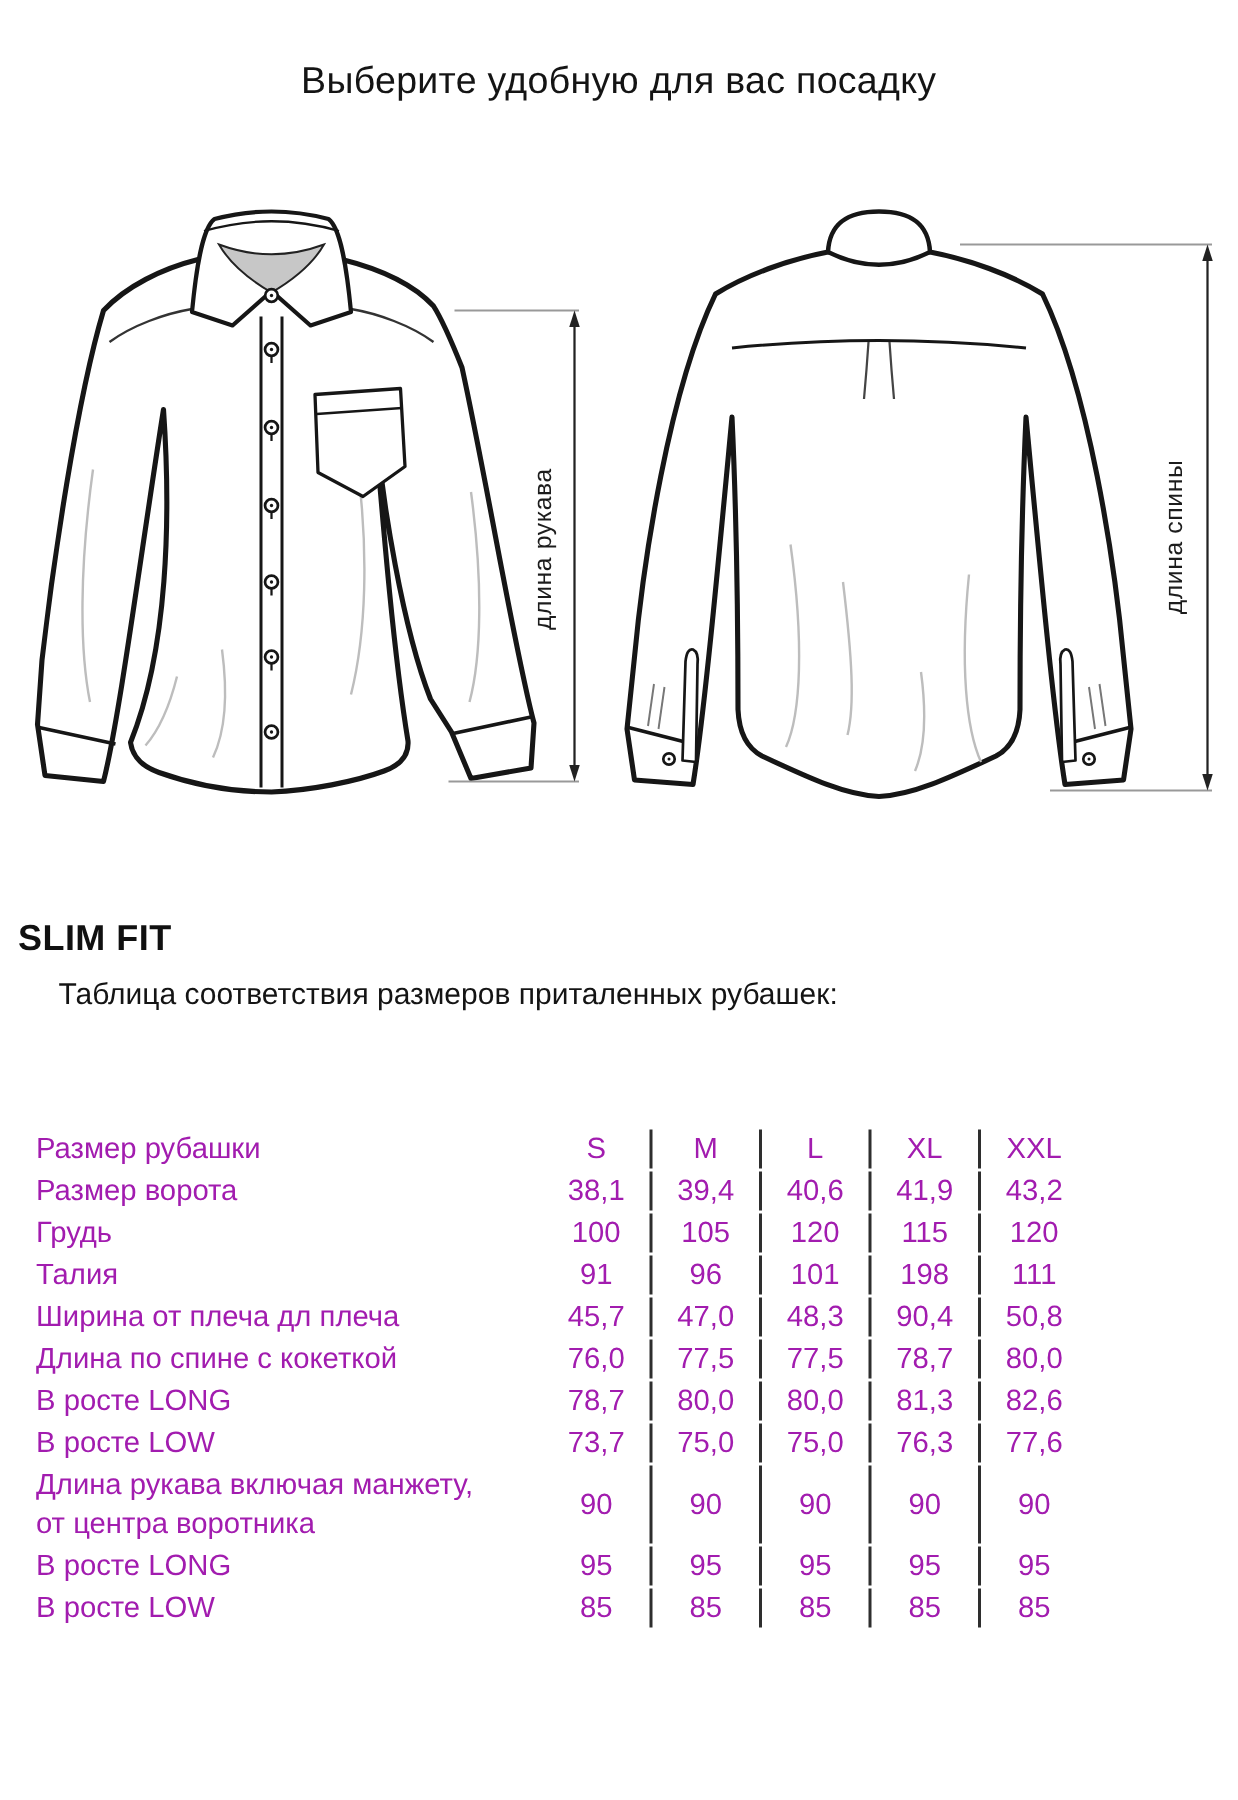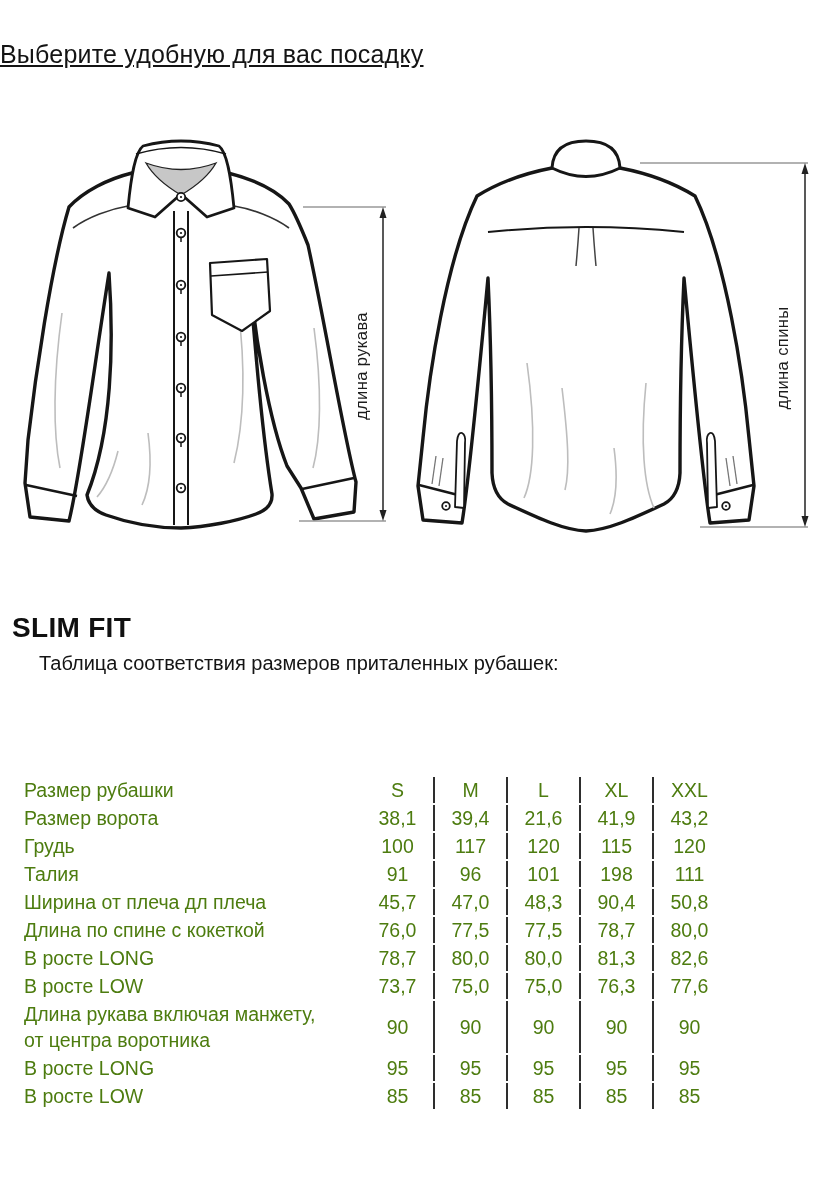--- a/index.html
+++ b/index.html
@@ -1,45 +1,45 @@
 <!DOCTYPE html>
 <html><head>
 <meta charset="utf-8">
 <style>
   html,body{margin:0;padding:0;background:#ffffff;}
   .page{
     position:relative;width:825px;height:1200px;background:#fff;overflow:hidden;
     font-family:"Liberation Sans","DejaVu Sans",sans-serif;color:#1a1a1a;
   }
   .page-title{
-    position:absolute;top:40px;left:0;width:825px;
-    font-size:25px;font-weight:400;letter-spacing:0.2px;color:#141414;text-decoration:underline;
+    position:absolute;top:40px;left:0;width:825px;text-align:center;
+    font-size:25px;font-weight:400;letter-spacing:0.2px;color:#141414;
   }
   .figure{position:absolute;top:0;left:0;width:825px;height:600px;}
   .figure svg{position:absolute;}
   .svg-front{left:22px;top:133px;}
   .svg-back{left:402px;top:138px;}
   .svg-arrow-left{left:283px;top:195px;}
   .svg-arrow-right{left:638px;top:150px;}
   .arrow-label{
     font-family:"Liberation Sans","DejaVu Sans",sans-serif;
     font-size:16.5px;fill:#1c1c1c;letter-spacing:0.4px;
   }
   .fit-heading{
     position:absolute;left:12px;top:612px;
-    font-size:28px;font-weight:bold;letter-spacing:0.3px;color:#101010;
+    font-size:24px;font-weight:bold;letter-spacing:0.3px;color:#101010;
   }
   .table-caption{
     position:absolute;left:12px;top:652px;
     font-size:20px;color:#141414;margin-left:27px;
   }
   .size-table{
-    position:absolute;left:24px;top:775px;
+    position:absolute;left:24px;top:751px;
     border-collapse:separate;border-spacing:0 2px;
-    font-size:19.5px;color:#4d7c0f;table-layout:fixed;
+    font-size:19.5px;color:#a21caf;table-layout:fixed;
   }
   .size-table td{padding:0;height:26px;vertical-align:middle;}
   .size-table td.label{
     width:334px;text-align:left;white-space:pre-line;line-height:26px;padding-right:4px;
   }
   .size-table td.val{width:71px;text-align:center;}
   .size-table td.val + td.val{border-left:2px solid #2e2e2e;}
 </style>
 </head>
 <body>
@@ -196,28 +196,28 @@
           <td class="val">S</td>
           <td class="val">M</td>
           <td class="val">L</td>
           <td class="val">XL</td>
           <td class="val">XXL</td>
         </tr>
         <tr>
           <td class="label">Размер ворота</td>
           <td class="val">38,1</td>
           <td class="val">39,4</td>
-          <td class="val">21,6</td>
+          <td class="val">40,6</td>
           <td class="val">41,9</td>
           <td class="val">43,2</td>
         </tr>
         <tr>
           <td class="label">Грудь</td>
           <td class="val">100</td>
-          <td class="val">117</td>
+          <td class="val">105</td>
           <td class="val">120</td>
           <td class="val">115</td>
           <td class="val">120</td>
         </tr>
         <tr>
           <td class="label">Талия</td>
           <td class="val">91</td>
           <td class="val">96</td>
           <td class="val">101</td>
           <td class="val">198</td>

